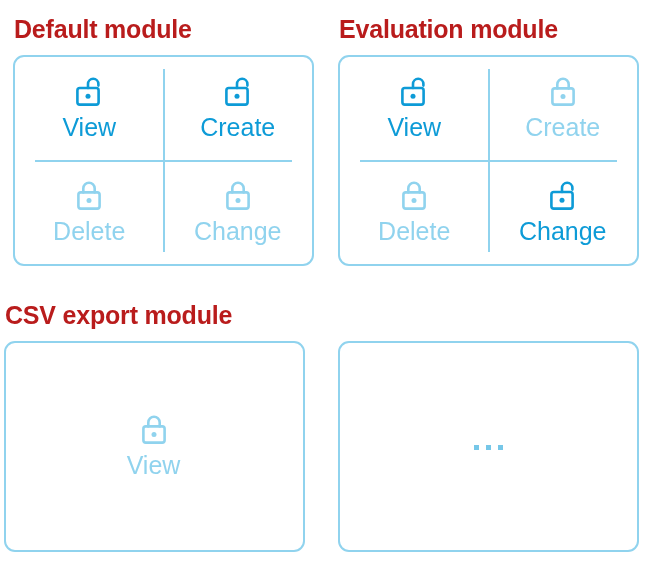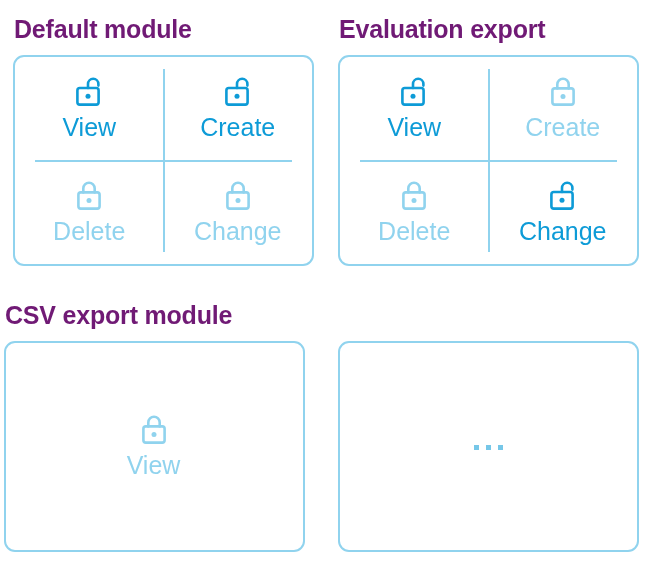--- a/index.html
+++ b/index.html
@@ -23,21 +23,21 @@
     position: absolute;
   }
   #block-default  { left: 13px;  top: 14px;  width: 301px; }
   #block-eval     { left: 338px; top: 14px;  width: 301px; }
   #block-csv      { left: 4px;  top: 300px; width: 301px; }
   #block-more     { left: 338px; top: 300px; width: 301px; }
 
   .module-title {
     font-size: 25px;
     font-weight: bold;
-    color: #701a75;
+    color: #b91c1c;
     letter-spacing: -0.2px;
     line-height: 30px;
     height: 30px;
     margin: 0 0 11px 1px;
     white-space: nowrap;
   }
   .module-title.is-blank {
     visibility: hidden;
   }
 
@@ -189,21 +189,21 @@
             </svg>
           </span>
           <span class="perm-label">Change</span>
         </div>
 
       </div>
     </div>
   </div>
 
   <div class="module-block" id="block-eval">
-    <div class="module-title">Evaluation export</div>
+    <div class="module-title">Evaluation module</div>
     <div class="card">
       <div class="divider-v"></div>
       <div class="divider-h"></div>
       <div class="quad-grid">
 
         <div class="perm state-unlocked">
           <span class="perm-icon">
             <svg viewBox="0 0 34 36" width="34" height="36">
               <path d="M16 13 V9 a5.2 5.2 0 0 1 10.4 0 v1.6" fill="none" stroke-width="2.6" stroke-linecap="round"></path>
               <rect x="5.4" y="13" width="21.2" height="16.6" rx="2.4" fill="none" stroke-width="2.6"></rect>

